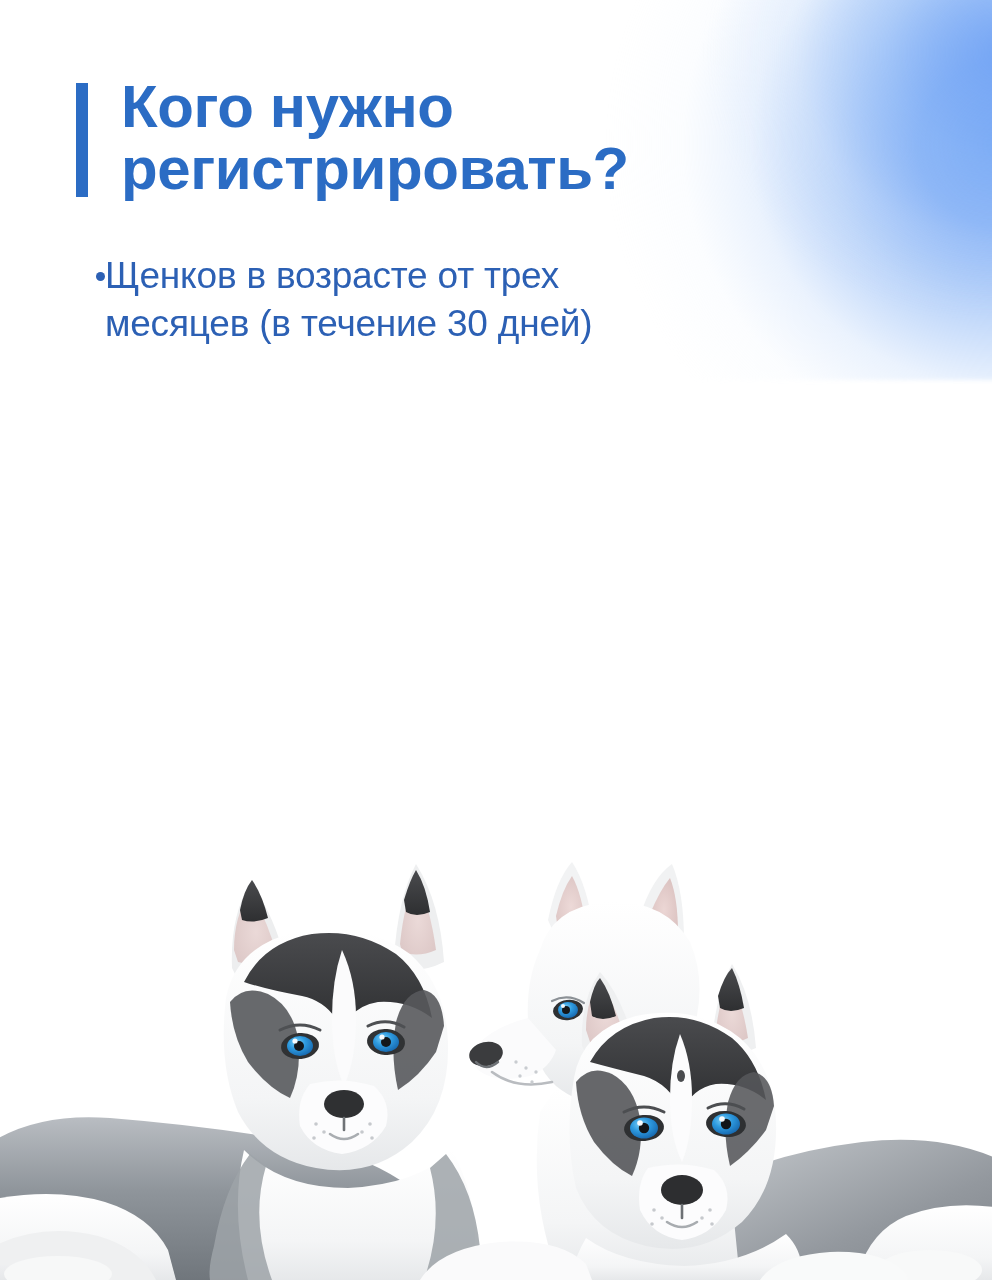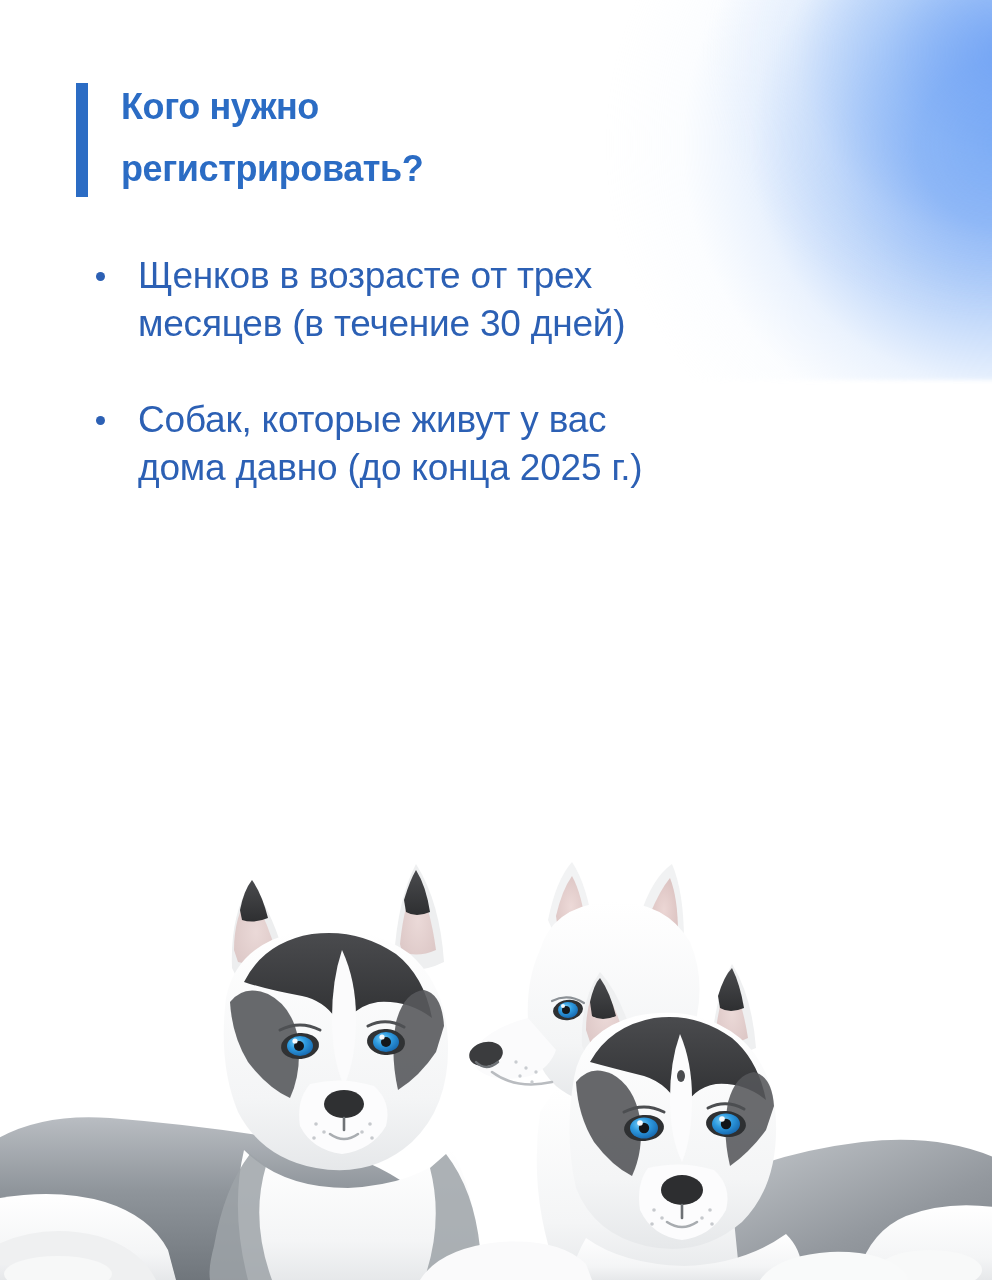--- a/index.html
+++ b/index.html
@@ -65,21 +65,21 @@
   .heading-bar {
     width: 12px;
     height: 114px;
     background: #2B6CC4;
     flex: 0 0 auto;
     margin-top: 7px;
   }
   .heading-text {
     margin-left: 33px;
     color: #2B6CC4;
-    font-size: 36px;
+    font-size: 60px;
     line-height: 62px;
     font-weight: 700;
     letter-spacing: -0.4px;
     white-space: pre-line;
     font-stretch: condensed;
   }
 
   
   .bullets {
     position: absolute;
@@ -96,21 +96,20 @@
 
   .bullet-dot {
     flex: 0 0 auto;
     width: 9px;
     height: 9px;
     border-radius: 50%;
     background: #2C60B4;
     margin-top: 20px;
   }
   .bullet-text {
-    margin-left: 33px;
     color: #2C60B4;
     font-size: 37px;
     line-height: 48px;
     font-weight: 400;
     letter-spacing: -0.2px;
     white-space: pre-line;
   }
 
   
   .photo {
@@ -140,25 +139,20 @@
 
   <div class="bullets">
 
     <div class="bullet-item">
       <span class="bullet-dot"></span>
       <span class="bullet-text">Щенков в возрасте от трех
 месяцев (в течение 30 дней)</span>
     </div>
 
 
-    <div class="bullet-item">
-      <span class="bullet-dot"></span>
-      <span class="bullet-text">Собак, которые живут у вас
-дома давно (до конца 2025 г.)</span>
-    </div>
 
   </div>
 
   <div class="photo">
     <svg viewBox="0 0 992 430" preserveAspectRatio="xMidYMax meet">
       <defs>
         <linearGradient id="furGray" x1="0" y1="0" x2="0" y2="1">
           <stop offset="0%" stop-color="#B9BDC2"></stop>
           <stop offset="45%" stop-color="#8F959B"></stop>
           <stop offset="100%" stop-color="#70767C"></stop>

